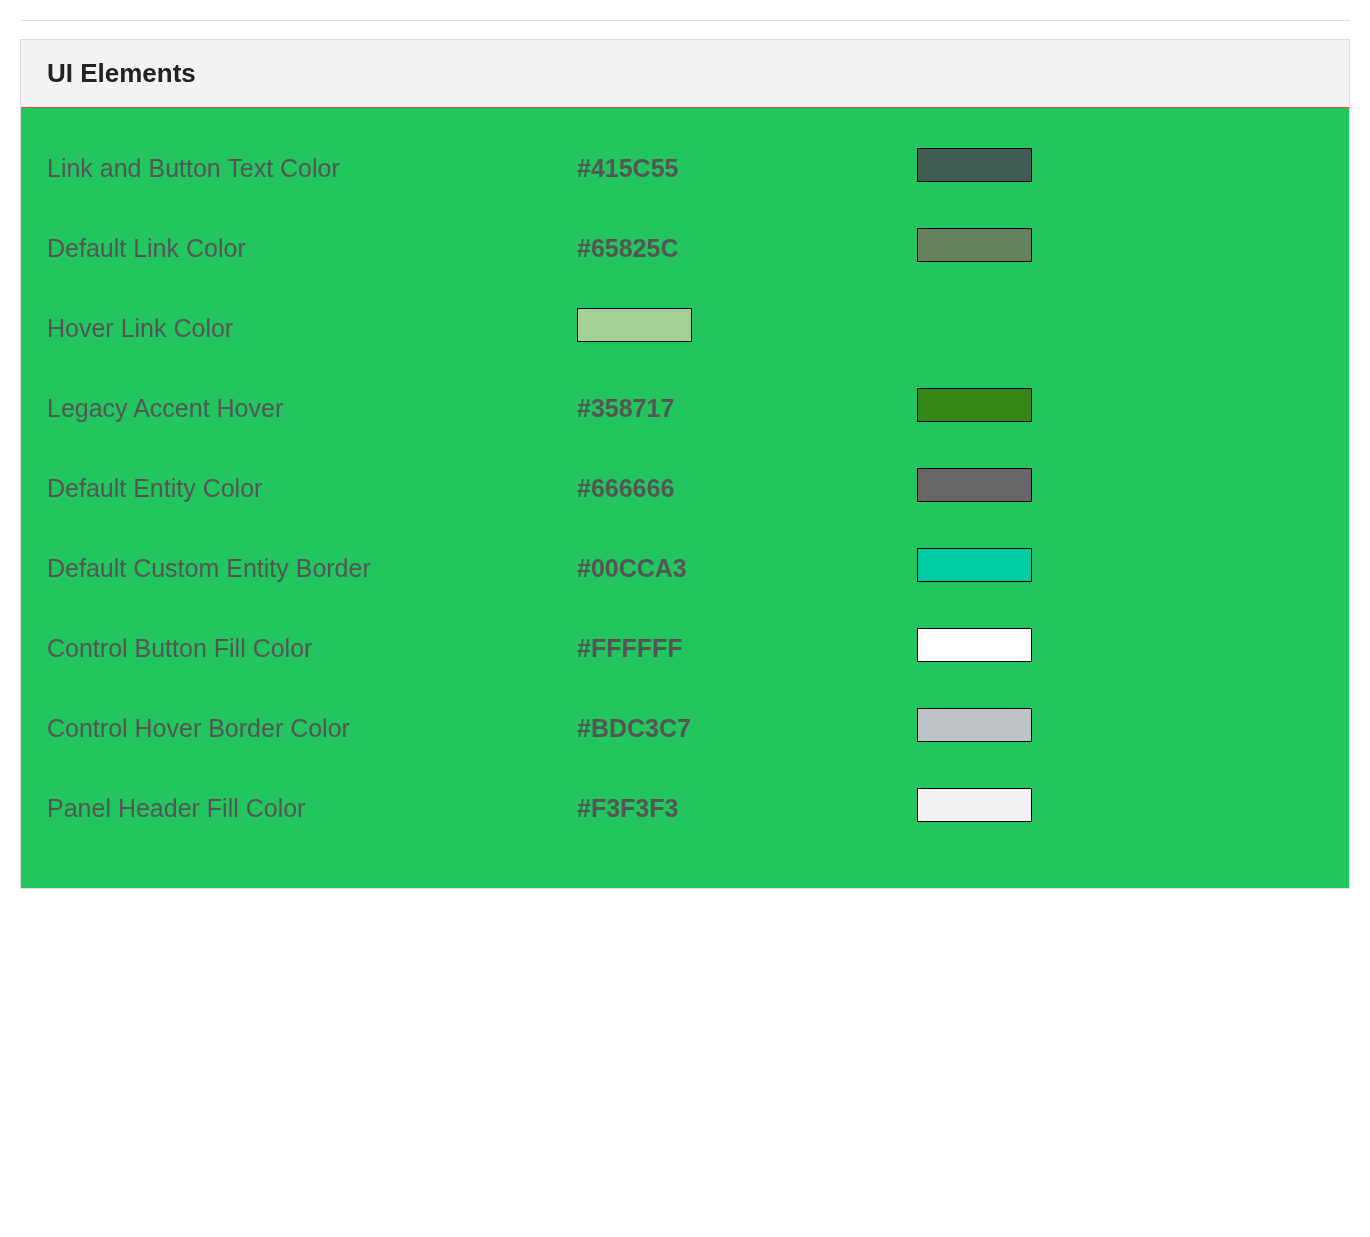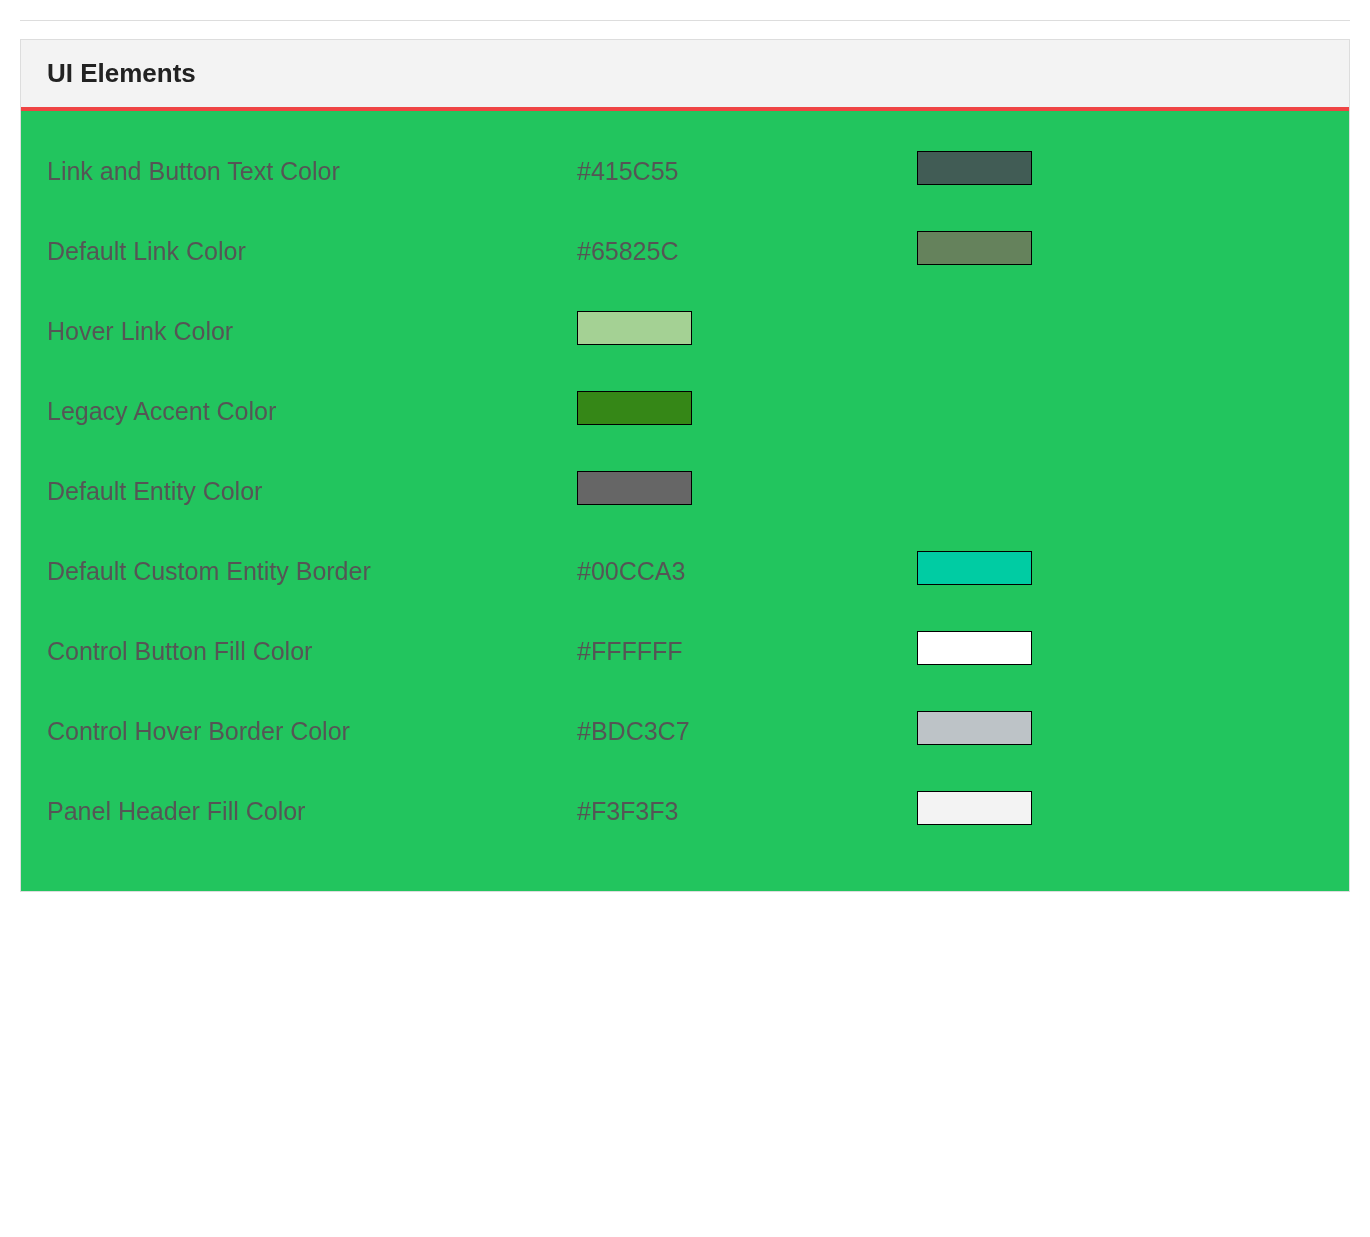--- a/index.html
+++ b/index.html
@@ -9,21 +9,21 @@
       padding: 20px;
       font-size: 24px;
       color: #555;
     }
     .panel {
       border: 1px solid #ddd;
       margin-top: 10px;
     }
     .panel-header {
       background: #f3f3f3;
-      border-bottom: 4px solid #ef4444;
+      border-bottom: 1px solid #ef4444;
       padding: 18px 26px;
     }
     .panel-header h2 {
       font-size: 26px;
       font-weight: 600;
       color: #222;
     }
     .panel-body {
       background: #22c55e;
       padding: 20px 0 40px 0;
@@ -35,20 +35,21 @@
     }
     .color-label {
       flex: 0 0 530px;
       font-size: 25px;
       color: #555;
     }
     .color-value {
       flex: 0 0 340px;
       font-size: 25px;
       color: #555;
+      font-weight: bold;
     }
     .color-swatch {
       width: 115px;
       height: 34px;
       border: 1px solid #000;
       display: inline-block;
     }
     hr.top-divider {
       border: none;
       border-top: 1px solid #ddd;
@@ -73,25 +74,27 @@
       <div class="color-row">
         <div class="color-label">Default Link Color</div>
         <div class="color-value">#65825C</div>
         <div><div class="color-swatch" style="background-color: rgb(101, 130, 92);"></div></div>
       </div>
       <div class="color-row">
         <div class="color-label">Hover Link Color</div>
         <div><div class="color-swatch" style="background-color: rgb(164, 209, 148);"></div></div>
       </div>
       <div class="color-row">
-        <div class="color-label">Legacy Accent Color</div>
+        <div class="color-label">Legacy Accent Hover</div>
+        <div class="color-value">#358717</div>
         <div><div class="color-swatch" style="background-color: rgb(53, 135, 23);"></div></div>
       </div>
       <div class="color-row">
         <div class="color-label">Default Entity Color</div>
+        <div class="color-value">#666666</div>
         <div><div class="color-swatch" style="background-color: rgb(102, 102, 102);"></div></div>
       </div>
       <div class="color-row">
         <div class="color-label">Default Custom Entity Border</div>
         <div class="color-value">#00CCA3</div>
         <div><div class="color-swatch" style="background-color: rgb(0, 204, 163);"></div></div>
       </div>
       <div class="color-row">
         <div class="color-label">Control Button Fill Color</div>
         <div class="color-value">#FFFFFF</div>

